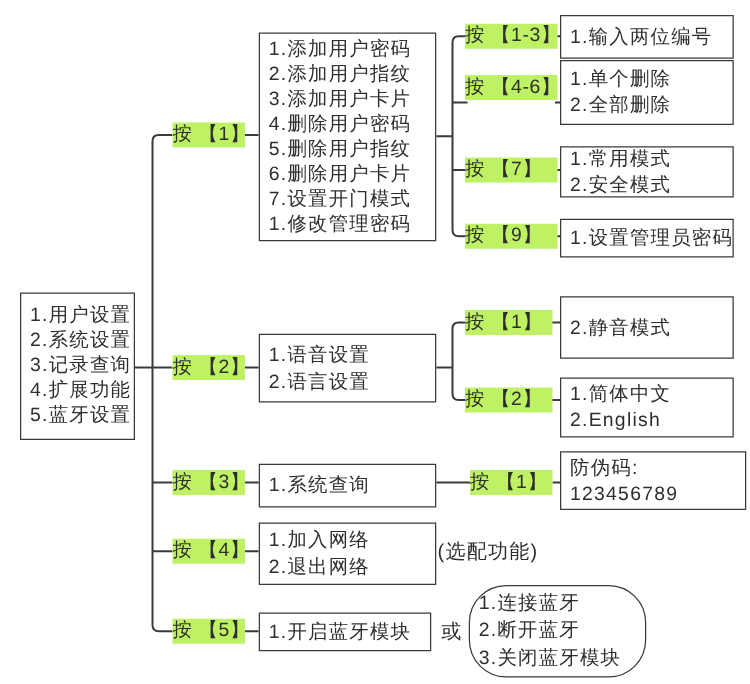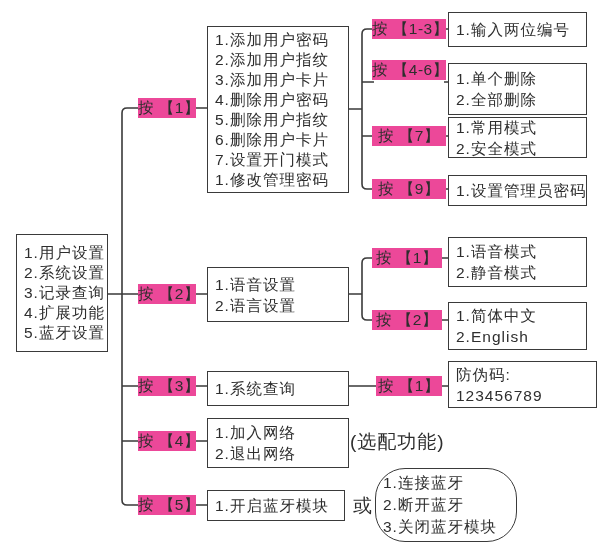--- a/index.html
+++ b/index.html
@@ -10,24 +10,24 @@
   svg.wires{position:absolute;left:0;top:0;}
   .box{
     position:absolute;box-sizing:border-box;border:1.6px solid #3a3a3a;background:#ffffff;
     display:flex;flex-direction:column;justify-content:center;
     padding-left:7px;font-size:15.5px;line-height:21px;letter-spacing:1px;white-space:nowrap;
   }
   .box.dense{line-height:20px;}
   .box.lh22{line-height:22px;border-radius:30px;}
   .bl{white-space:nowrap;}
   .lbl{
-    position:absolute;height:20px;line-height:20px;font-size:15.5px;text-align:center;
-    background:#ec4899;letter-spacing:.5px;white-space:nowrap;
+    position:absolute;height:20px;line-height:20px;font-size:15.5px;text-align:left;
+    background:#bef264;letter-spacing:.5px;white-space:nowrap;
   }
-  .plain{position:absolute;font-size:19px;line-height:20px;letter-spacing:1px;white-space:nowrap;}
+  .plain{position:absolute;font-size:16px;line-height:20px;letter-spacing:1px;white-space:nowrap;}
 </style>
 </head>
 <body>
 
 <div class="stage">
 
   <svg class="wires" width="600" height="547" viewBox="0 0 600 547" fill="none" stroke="#3a3a3a" stroke-width="1.6">
     <path d="M138 108 H127 Q122 108 122 113 V500 Q122 505 127 505 H138
              M374 29 H367 Q362 29 362 34 V184 Q362 189 367 189 H374
              M374 258 H367 Q362 258 362 263 V315 Q362 320 367 320 H374"></path>
@@ -65,42 +65,41 @@
   </div>
 
   <div class="lbl" style="left:372px;top:19px;width:74px">按 【1-3】</div>
   <div class="lbl" style="left:372px;top:60px;width:74px">按 【4-6】</div>
   <div class="lbl" style="left:372px;top:126px;width:74px">按 【7】</div>
   <div class="lbl" style="left:372px;top:179px;width:74px">按 【9】</div>
 
   <div class="box" style="left:448px;top:12px;width:139px;height:35px">
     <div class="bl">1.输入两位编号</div>
   </div>
-  <div class="box" style="left:448px;top:63px;width:139px;height:52px">
+  <div class="box" style="left:448px;top:48px;width:139px;height:52px">
     <div class="bl">1.单个删除</div>
     <div class="bl">2.全部删除</div>
   </div>
   <div class="box" style="left:448px;top:117px;width:139px;height:41px">
     <div class="bl">1.常用模式</div>
     <div class="bl">2.安全模式</div>
   </div>
   <div class="box" style="left:448px;top:175px;width:139px;height:31px">
     <div class="bl">1.设置管理员密码</div>
   </div>
 
   <div class="box" style="left:207px;top:267px;width:142px;height:55px">
     <div class="bl">1.语音设置</div>
     <div class="bl">2.语言设置</div>
   </div>
 
   <div class="lbl" style="left:372px;top:248px;width:70px">按 【1】</div>
   <div class="lbl" style="left:372px;top:310px;width:70px">按 【2】</div>
 
   <div class="box" style="left:448px;top:237px;width:139px;height:50px">
-    <div class="bl">1.语音模式</div>
     <div class="bl">2.静音模式</div>
   </div>
   <div class="box" style="left:448px;top:302px;width:139px;height:48px">
     <div class="bl">1.简体中文</div>
     <div class="bl">2.English</div>
   </div>
 
   <div class="box" style="left:207px;top:371px;width:142px;height:35px">
     <div class="bl">1.系统查询</div>
   </div>

